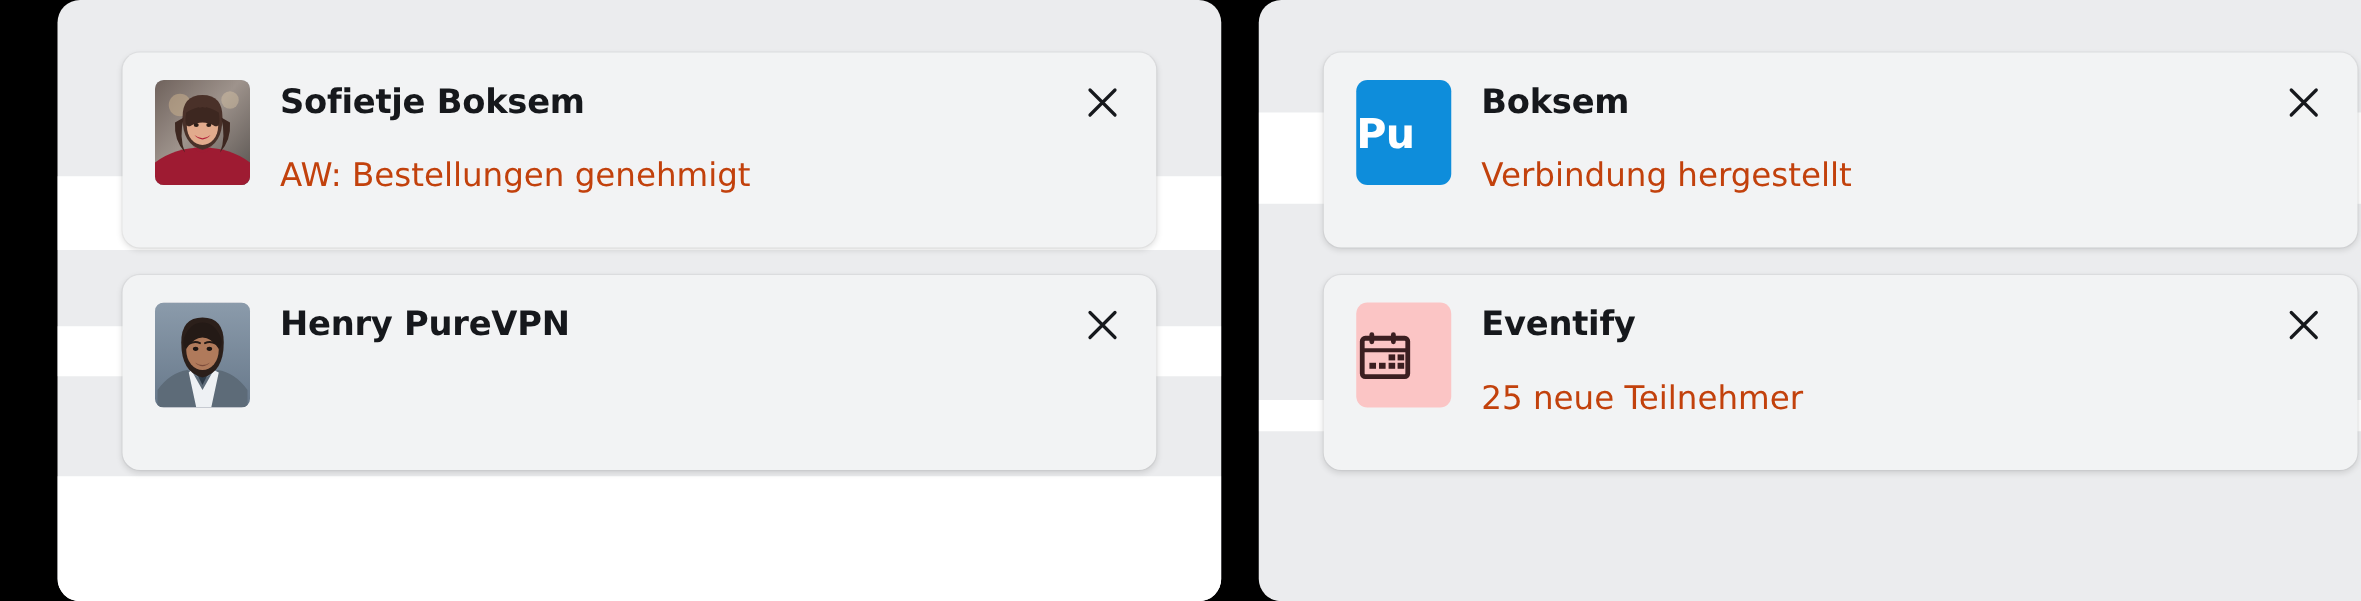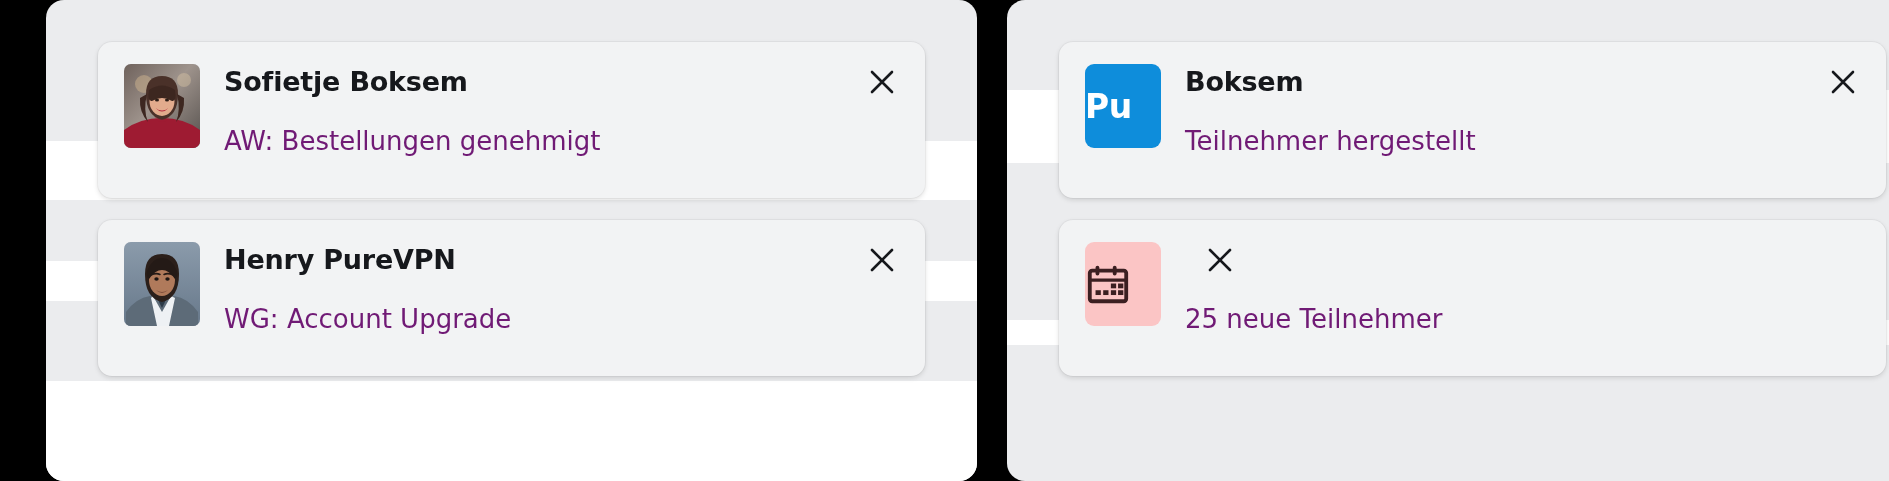--- a/index.html
+++ b/index.html
@@ -142,21 +142,21 @@
     display: flex;
     align-items: center;
     justify-content: center;
     cursor: pointer;
   }
   .close-btn svg { display: block; }
 
   .card-sub {
     margin-top: 27px;
     font-size: 26px;
-    color: #701a75;
+    color: #c2410c;
     line-height: 1.2;
     font-weight: 400;
     white-space: nowrap;
   }
 </style>
 </head>
 <body>
 
 <div class="stage">
 
@@ -235,21 +235,20 @@
           </div>
           <div class="card-body">
             <div class="title-row">
               <div class="card-title">Henry PureVPN</div>
               <div class="close-btn">
                 <svg width="30" height="30" viewBox="0 0 30 30" aria-hidden="true">
                   <path d="M5 5 L25 25 M25 5 L5 25" stroke="#16181c" stroke-width="2.6" stroke-linecap="round"></path>
                 </svg>
               </div>
             </div>
-            <div class="card-sub">WG: Account Upgrade</div>
           </div>
         </div>
       </div>
 
     </div>
   </div>
 
   <div class="panel right">
     <div class="stripes">
       <div class="stripe" style="top:90px;height:73px;"></div>
@@ -265,21 +264,21 @@
           </div>
           <div class="card-body">
             <div class="title-row">
               <div class="card-title">Boksem</div>
               <div class="close-btn">
                 <svg width="30" height="30" viewBox="0 0 30 30" aria-hidden="true">
                   <path d="M5 5 L25 25 M25 5 L5 25" stroke="#16181c" stroke-width="2.6" stroke-linecap="round"></path>
                 </svg>
               </div>
             </div>
-            <div class="card-sub">Teilnehmer hergestellt</div>
+            <div class="card-sub">Verbindung hergestellt</div>
           </div>
         </div>
       </div>
 
       <div class="card">
         <div class="card-top">
           <div class="app-icon" style="background:#fbc5c5;">
             <svg width="46" height="46" viewBox="0 0 48 48" aria-hidden="true">
               <path d="M13 7 v6" stroke="#3b1f21" stroke-width="4" stroke-linecap="round"></path>
               <path d="M31 7 v6" stroke="#3b1f21" stroke-width="4" stroke-linecap="round"></path>
@@ -288,20 +287,21 @@
               <rect x="27" y="23.5" width="5.5" height="5" fill="#3b1f21"></rect>
               <rect x="34.5" y="23.5" width="5.5" height="5" fill="#3b1f21"></rect>
               <rect x="11" y="30.5" width="5.5" height="5" fill="#3b1f21"></rect>
               <rect x="19" y="30.5" width="5.5" height="5" fill="#3b1f21"></rect>
               <rect x="27" y="30.5" width="5.5" height="5" fill="#3b1f21"></rect>
               <rect x="34.5" y="30.5" width="5.5" height="5" fill="#3b1f21"></rect>
             </svg>
           </div>
           <div class="card-body">
             <div class="title-row">
+              <div class="card-title">Eventify</div>
               <div class="close-btn">
                 <svg width="30" height="30" viewBox="0 0 30 30" aria-hidden="true">
                   <path d="M5 5 L25 25 M25 5 L5 25" stroke="#16181c" stroke-width="2.6" stroke-linecap="round"></path>
                 </svg>
               </div>
             </div>
             <div class="card-sub">25 neue Teilnehmer</div>
           </div>
         </div>
       </div>

